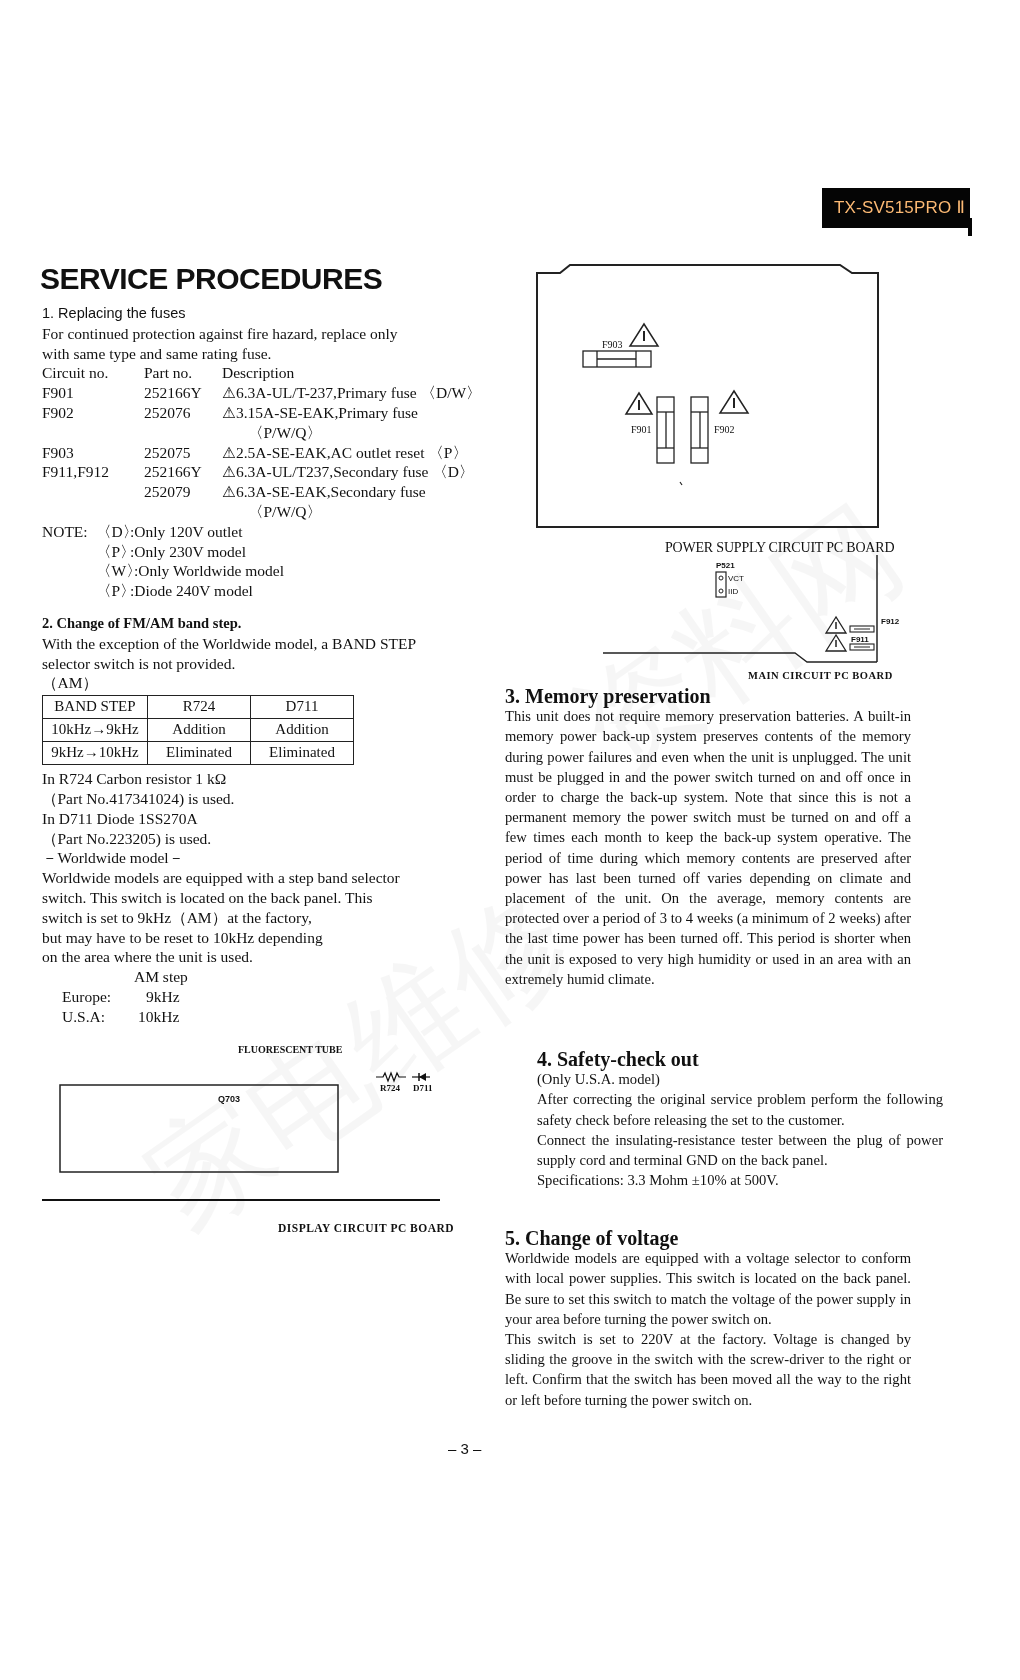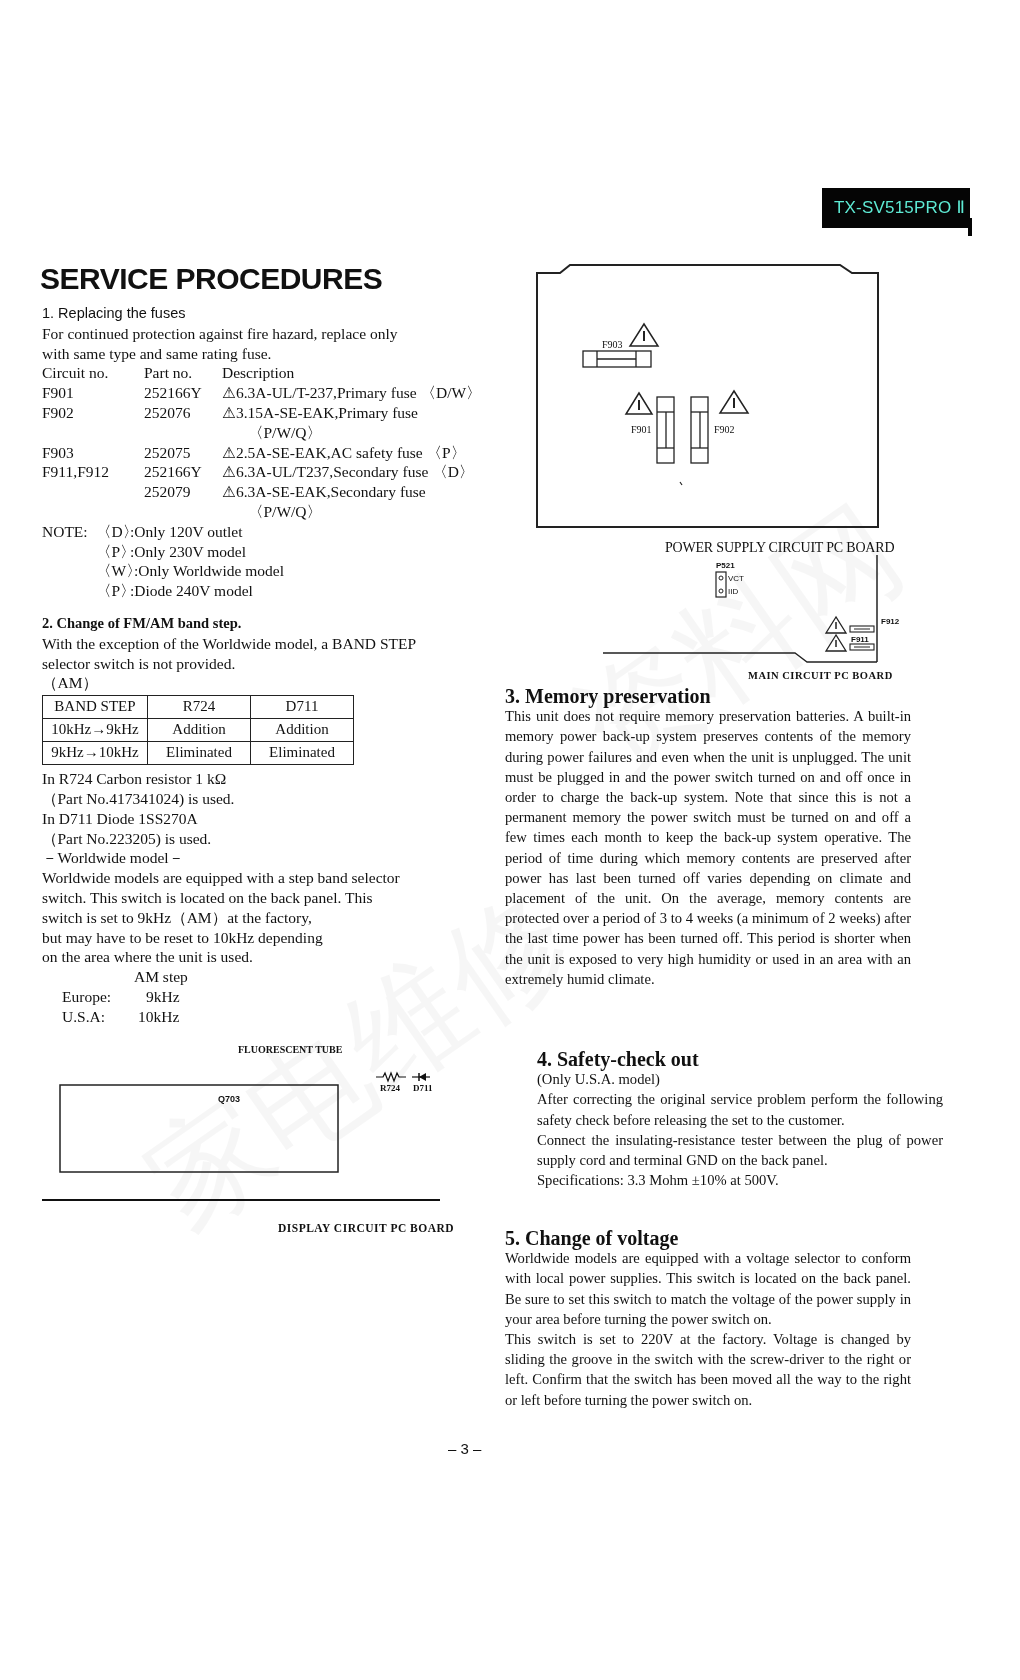--- a/index.html
+++ b/index.html
@@ -1,18 +1,18 @@
 <!DOCTYPE html>
 <html><head>
 <meta charset="utf-8">
 <style>
   html, body { margin:0; padding:0; background:#ffffff; }
   body { width:1020px; height:1680px; position:relative; overflow:hidden; color:#111; font-family:"Liberation Serif", serif; }
   .abs { position:absolute; }
-  .badge { left:822px; top:188px; width:148px; height:40px; background:#050505; color:#5eead4;
+  .badge { left:822px; top:188px; width:148px; height:40px; background:#050505; color:#fdba74;
            font-family:"Liberation Sans", sans-serif; font-size:17px; line-height:40px; padding-left:12px; box-sizing:border-box; letter-spacing:0.2px; }
   .badge-tail { left:968px; top:218px; width:4px; height:18px; background:#050505; }
   .title { left:40px; top:262px; font-family:"Liberation Sans", sans-serif; font-weight:bold; font-size:30px; letter-spacing:-0.5px; }
   .ltxt { font-size:15.5px; line-height:19.8px; white-space:nowrap; }
   .h { font-weight:bold; }
   .rcol { left:505px; width:406px; font-size:14.6px; line-height:20.2px; text-align:justify; }
   .rcol p { margin:0; }
   .rcol .h { font-size:20px; }
   .fuse-row { display:flex; }
   .fuse-row span { display:inline-block; }
@@ -51,21 +51,21 @@
       </div>
       <div class="fuse-row">
         <span class="c1">F902</span>
         <span class="c2">252076</span>
         <span>⚠3.15A-SE-EAK,Primary fuse</span>
       </div>
       <div style="padding-left: 206px;">〈P/W/Q〉</div>
       <div class="fuse-row">
         <span class="c1">F903</span>
         <span class="c2">252075</span>
-        <span>⚠2.5A-SE-EAK,AC safety fuse 〈P〉</span>
+        <span>⚠2.5A-SE-EAK,AC outlet reset 〈P〉</span>
       </div>
       <div class="fuse-row">
         <span class="c1">F911,F912</span>
         <span class="c2">252166Y</span>
         <span>⚠6.3A-UL/T237,Secondary fuse 〈D〉</span>
       </div>
       <div class="fuse-row">
         <span class="c1"></span>
         <span class="c2">252079</span>
         <span>⚠6.3A-SE-EAK,Secondary fuse</span>

